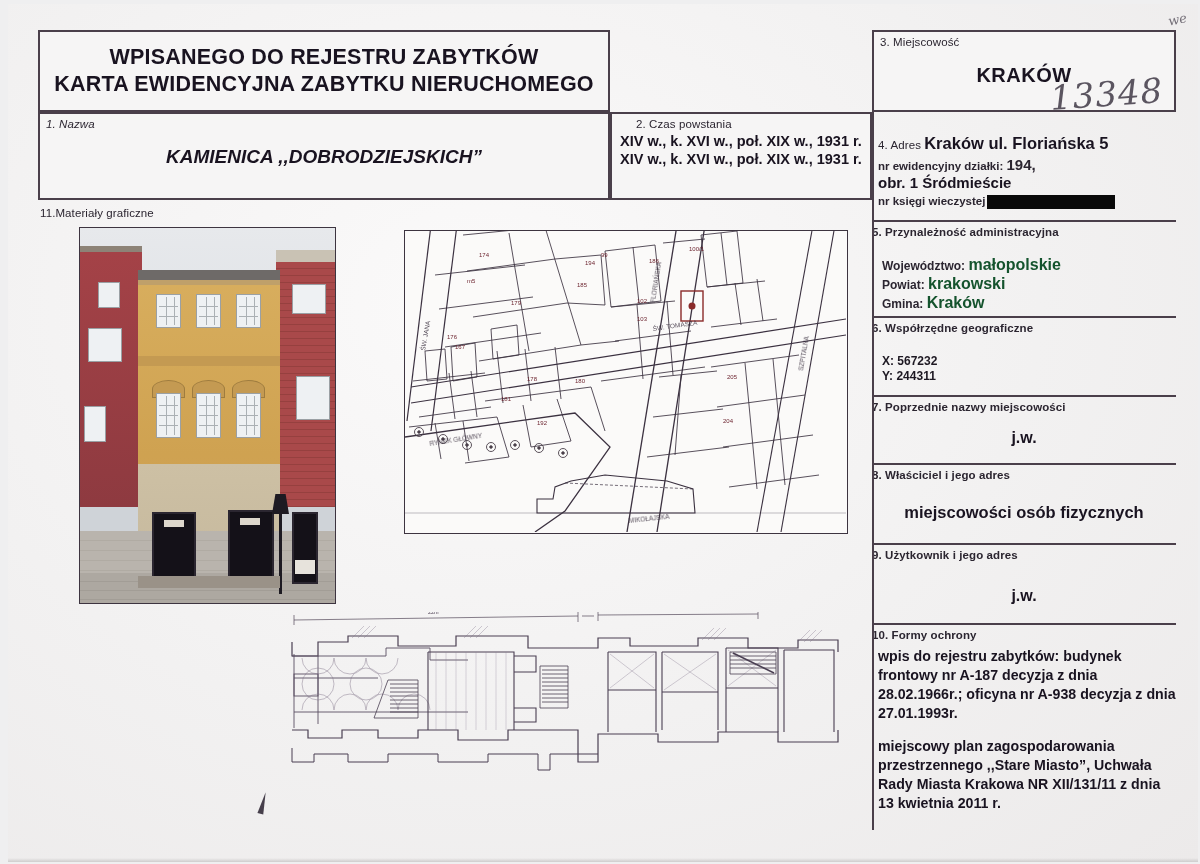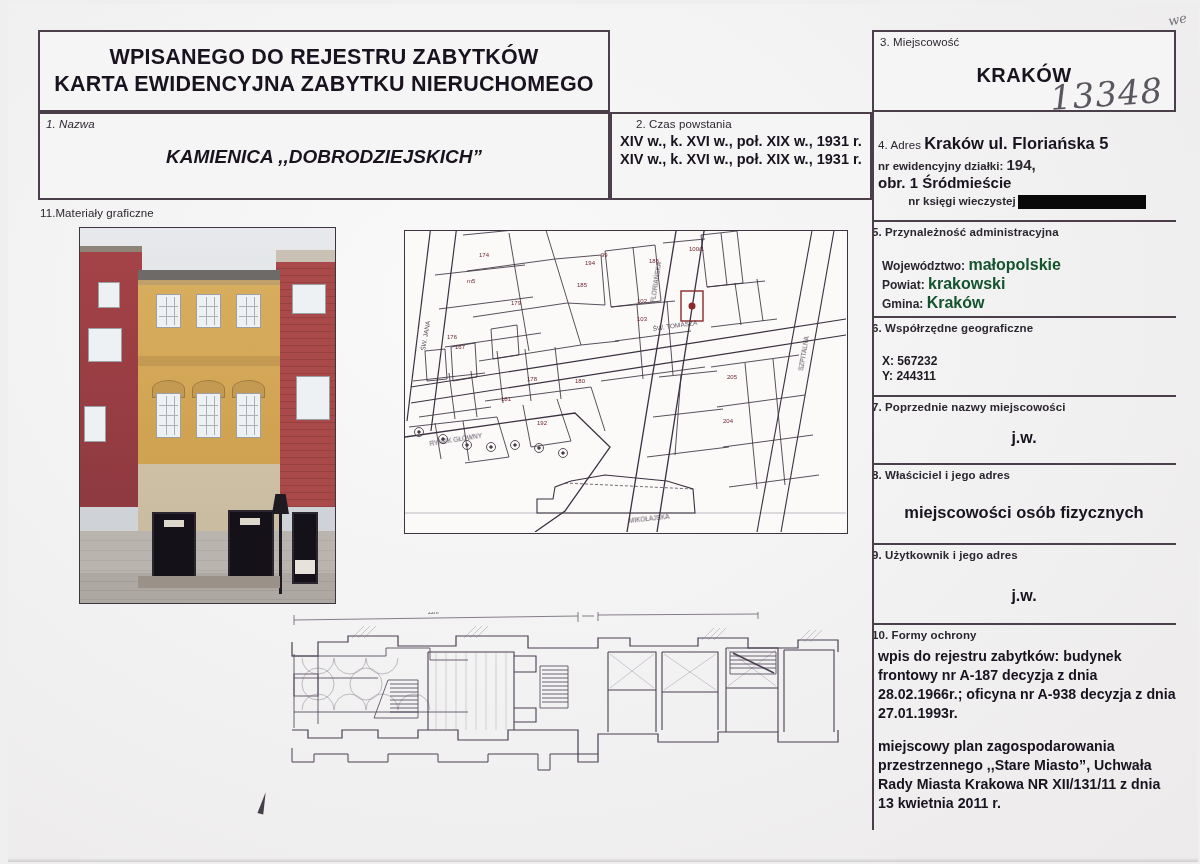--- a/index.html
+++ b/index.html
@@ -87,21 +87,21 @@
   .sec{position:relative;border-top:2px solid #4a3f4a;padding:4px 0 0 0;}
   .sec:first-child{border-top:none;}
   .sec .lab{display:block;}
 
   #sec4{height:88px;border-top:none;}
   #sec4 .l1{margin:2px 0 0 6px;font-size:11.5px;color:#2b2530;}
   #sec4 .l1 b{font-size:16.5px;font-weight:bold;color:#191320;}
   #sec4 .l2{margin:3px 0 0 6px;font-size:11.5px;font-weight:bold;color:#2b2530;}
   #sec4 .l2 .big{font-size:15px;font-weight:bold;}
   #sec4 .l3{margin:1px 0 0 6px;font-size:15px;font-weight:bold;color:#191320;}
-  #sec4 .l4{margin:4px 0 0 6px;font-size:11.5px;font-weight:bold;color:#2b2530;position:relative;text-align:center;}
+  #sec4 .l4{margin:4px 0 0 6px;font-size:11.5px;font-weight:bold;color:#2b2530;position:relative;}
   #redact{
     display:inline-block;vertical-align:middle;
     width:128px;height:14px;background:#090909;margin-left:2px;
   }
 
   #sec5{height:90px;}
   #sec5 .row{margin:0 0 1px 10px;font-size:12px;font-weight:bold;color:#2b2530;}
   #sec5 .row .v{font-size:16px;font-weight:bold;color:#14532d;}
   #sec5 .rows{margin-top:18px;}
 

